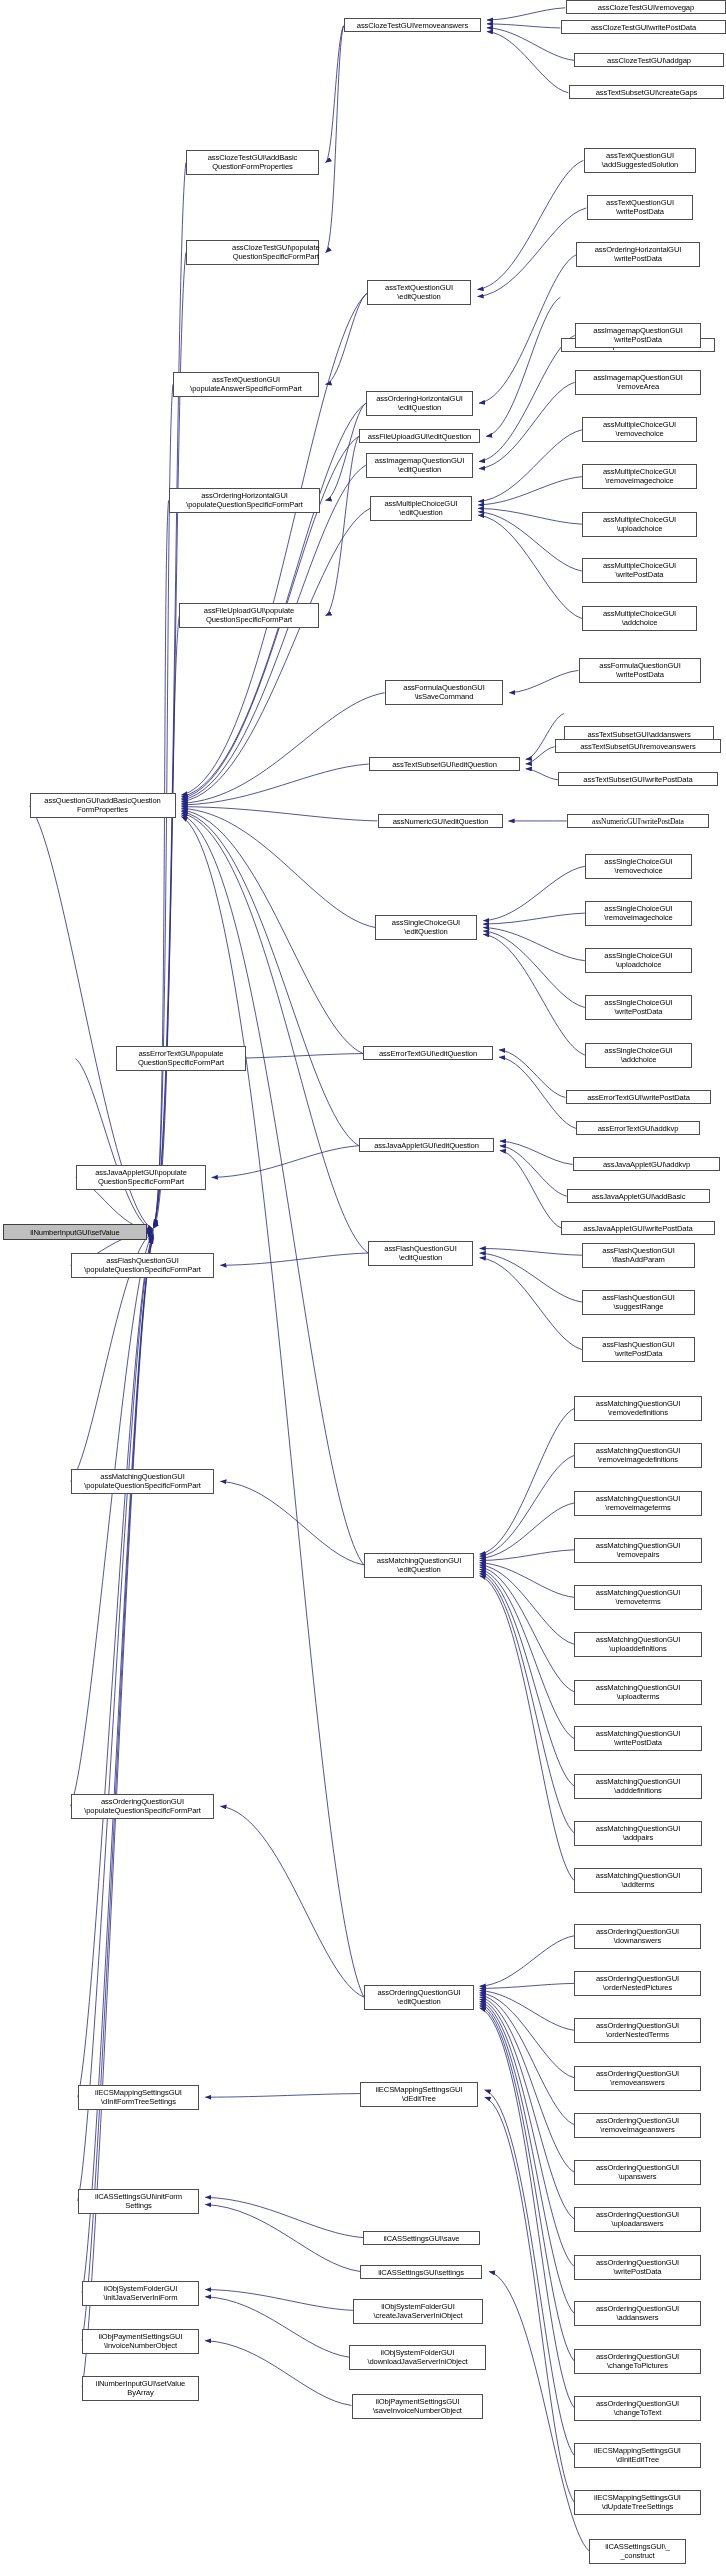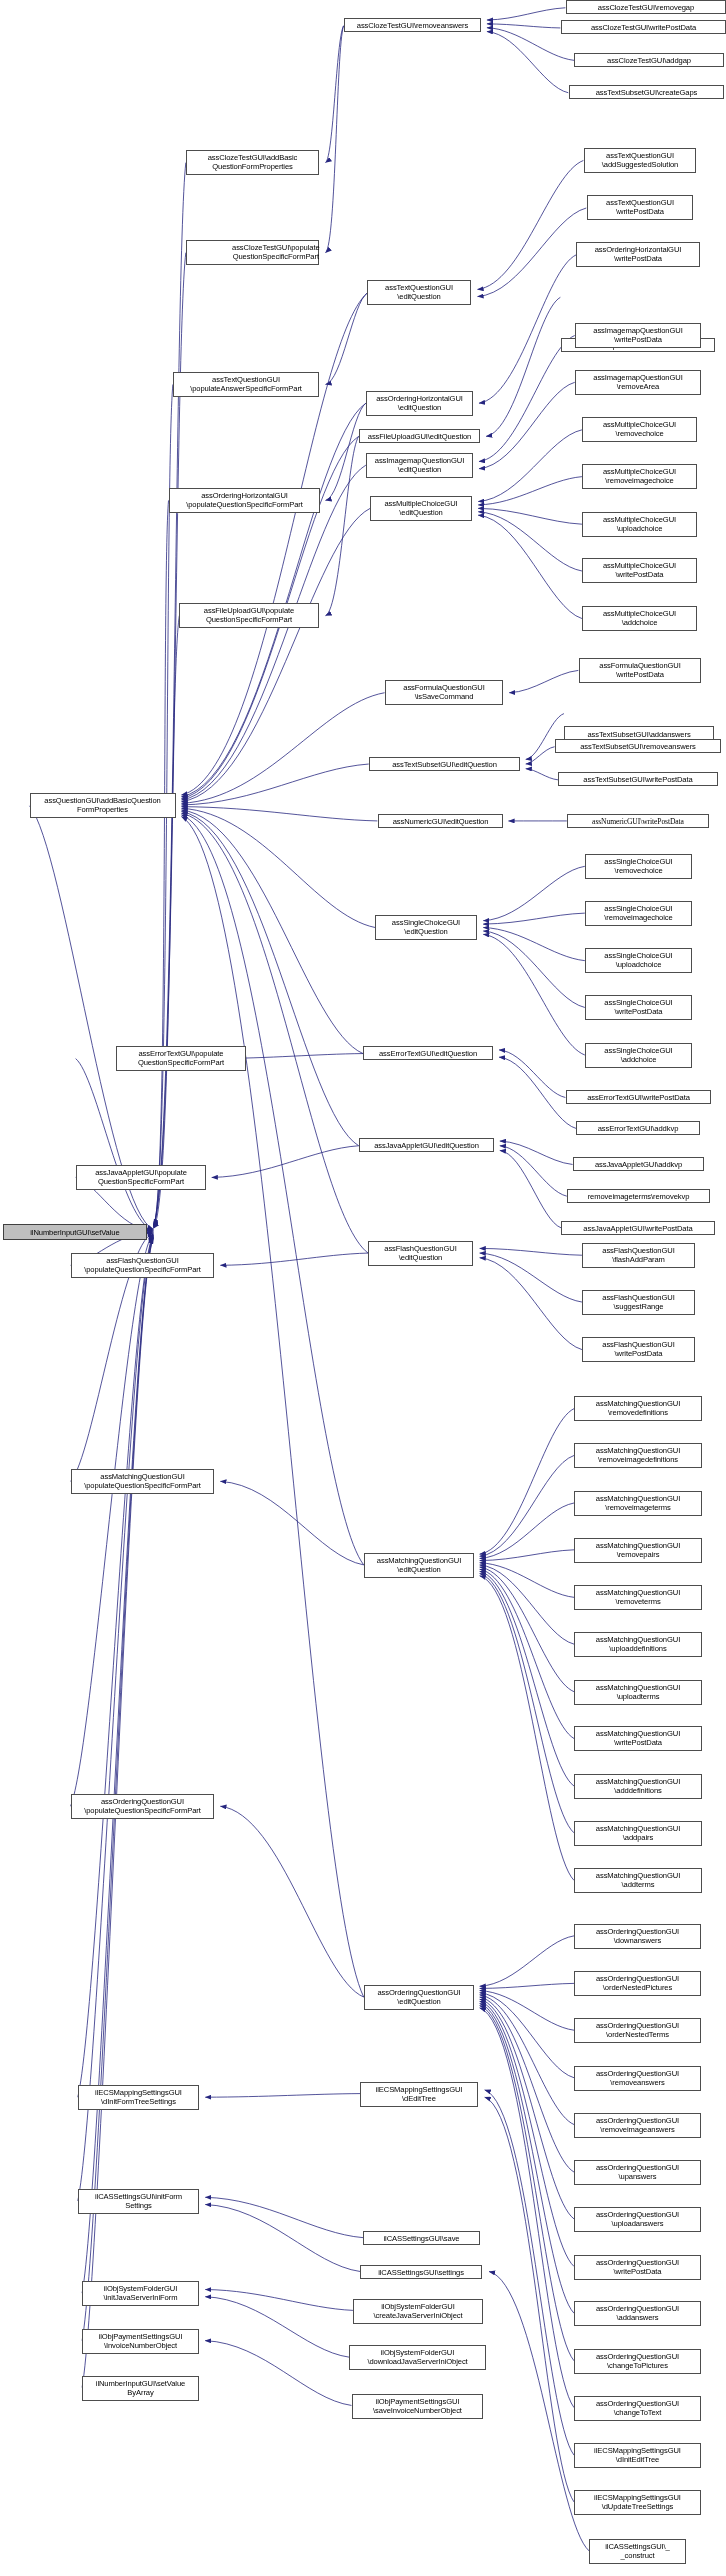--- a/index.html
+++ b/index.html
@@ -266,22 +266,22 @@
       <div class="node" style="left: 585px; top: 901px; width: 107px; height: 24.5px;">assSingleChoiceGUI
 \removeimagechoice</div>
       <div class="node" style="left: 585px; top: 948px; width: 107px; height: 24.5px;">assSingleChoiceGUI
 \uploadchoice</div>
       <div class="node" style="left: 585px; top: 995px; width: 107px; height: 24.5px;">assSingleChoiceGUI
 \writePostData</div>
       <div class="node" style="left: 585px; top: 1043px; width: 107px; height: 24.5px;">assSingleChoiceGUI
 \addchoice</div>
       <div class="node" style="left: 566px; top: 1090px; width: 145px; height: 14.4px;">assErrorTextGUI\writePostData</div>
       <div class="node" style="left: 576px; top: 1121px; width: 124px; height: 14.4px;">assErrorTextGUI\addkvp</div>
-      <div class="node" style="left: 573px; top: 1157px; width: 131px; height: 14.4px; text-align: center;">assJavaAppletGUI\addkvp</div>
-      <div class="node" style="left: 567px; top: 1189px; width: 143px; height: 14.4px;">removeimageterms\removekvp</div>
+      <div class="node" style="left: 573px; top: 1157px; width: 147px; height: 14.4px; text-align: center;">assJavaAppletGUI\addkvp</div>
+      <div class="node" style="left: 567px; top: 1189px; width: 143px; height: 14.4px;">assJavaAppletGUI\addBasic</div>
       <div class="node" style="left: 561px; top: 1221px; width: 154px; height: 14.4px;">assJavaAppletGUI\writePostData</div>
       <div class="node" style="left: 582px; top: 1243px; width: 113px; height: 24.5px;">assFlashQuestionGUI
 \flashAddParam</div>
       <div class="node" style="left: 582px; top: 1290px; width: 113px; height: 24.5px;">assFlashQuestionGUI
 \suggestRange</div>
       <div class="node" style="left: 582px; top: 1337px; width: 113px; height: 24.5px;">assFlashQuestionGUI
 \writePostData</div>
       <div class="node" style="left: 574px; top: 1396px; width: 128px; height: 24.5px;">assMatchingQuestionGUI
 \removedefinitions</div>
       <div class="node" style="left: 574px; top: 1443px; width: 128px; height: 24.5px;">assMatchingQuestionGUI

